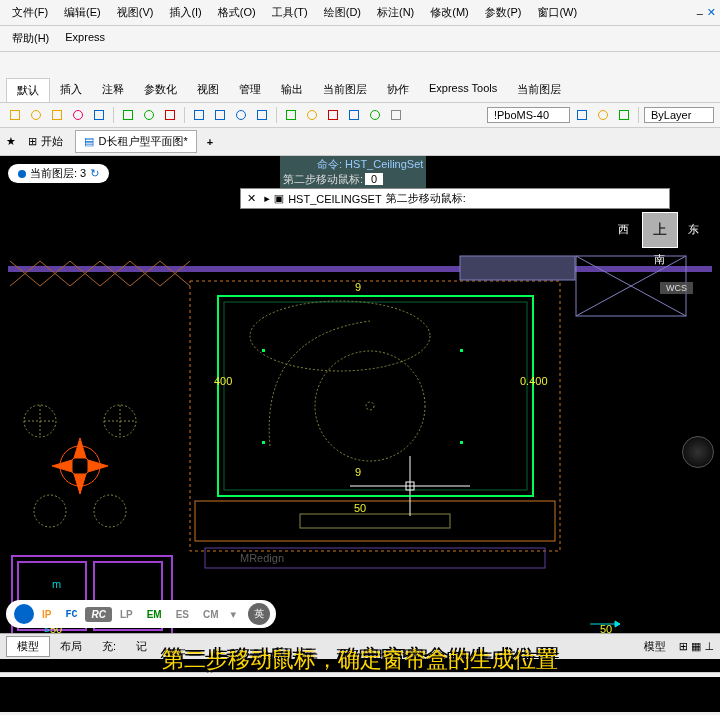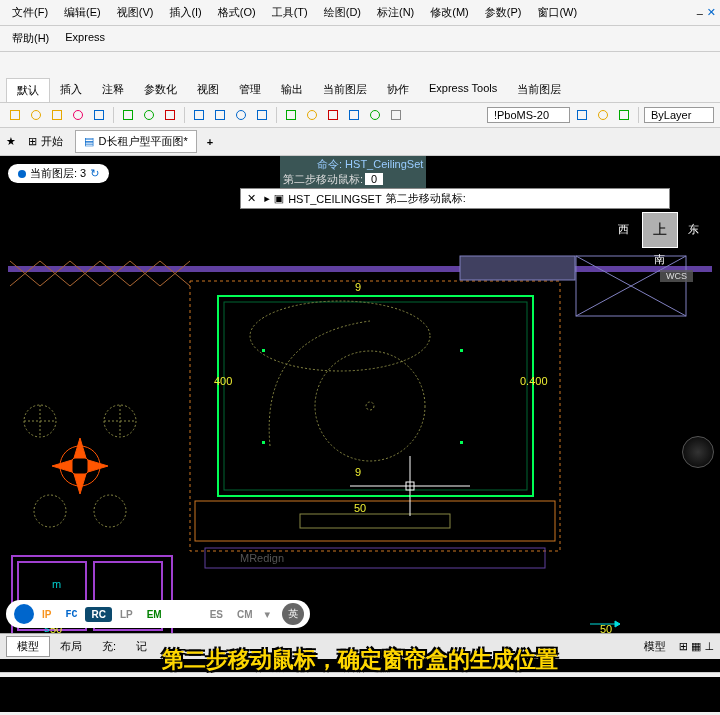--- a/index.html
+++ b/index.html
@@ -39,48 +39,48 @@
 .cmd-input .prompt { flex: 1; display: flex; align-items: center; gap: 4px; }
 .cmd-input .prompt b { font-weight: normal; }
 
 .viewcube { position: absolute; top: 36px; right: 10px; width: 100px; height: 100px; z-index: 8; }
 .viewcube .cube { position: absolute; top: 20px; left: 32px; width: 36px; height: 36px; background: #b0b0b0; border: 1px solid #fff; display: flex; align-items: center; justify-content: center; font-size: 14px; }
 .viewcube .dir { position: absolute; color: #fff; font-size: 11px; }
 .viewcube .n { top: 2px; left: 44px; }
 .viewcube .s { top: 60px; left: 44px; }
 .viewcube .e { top: 30px; left: 78px; }
 .viewcube .w { top: 30px; left: 8px; }
-.viewcube .wcs { position: absolute; top: 78px; left: 50px; background: rgba(90,90,90,0.8); color: #ddd; padding: 1px 6px; font-size: 9px; }
+.viewcube .wcs { position: absolute; top: 90px; left: 50px; background: rgba(90,90,90,0.8); color: #ddd; padding: 1px 6px; font-size: 9px; }
 
 .navball { position: absolute; top: 280px; right: 6px; width: 32px; height: 32px; border-radius: 50%; background: radial-gradient(#333,#000); border: 1px solid #555; z-index: 8; }
 
 
 .cad { position: absolute; inset: 0; }
 
 .bottom-toolbar { position: absolute; bottom: 84px; left: 6px; display: flex; gap: 2px; align-items: center; background: #fff; border-radius: 14px; padding: 3px 6px; z-index: 10; text-align: center; }
 .bottom-toolbar .btn { padding: 2px 6px; font-size: 10px; font-weight: bold; cursor: pointer; border-radius: 3px; }
 .bottom-toolbar .btn.ip { color: #f7931e; }
 .bottom-toolbar .btn.fc { color: #0066cc; font-family: Liberation Mono, monospace; }
-.bottom-toolbar .btn.rc { color: #fff; background: #0c4a6e; }
+.bottom-toolbar .btn.rc { color: #fff; background: #737373; font-style: italic; }
 .bottom-toolbar .btn.lp { color: #888; }
 .bottom-toolbar .btn.em { color: #008000; }
-.bottom-toolbar .btn.es { color: #888; margin-left: 34px; }
+.bottom-toolbar .btn.es { color: #888; }
 .bottom-toolbar .btn.cm { color: #888; }
 .bottom-toolbar .gear { width: 20px; height: 20px; background: #0066cc; border-radius: 50%; margin-left: 2px; }
 .bottom-toolbar .ime { width: 22px; height: 22px; background: #666; border-radius: 50%; color: #fff; display: flex; align-items: center; justify-content: center; font-size: 10px; margin-left: 6px; }
 
 .model-tabs { position: absolute; bottom: 56px; left: 0; right: 0; display: flex; background: #e8e8e8; border-top: 1px solid #aaa; padding: 2px 6px; align-items: center; }
 .model-tabs .mt { padding: 2px 10px; cursor: pointer; }
 .model-tabs .mt.active { background: #fff; border: 1px solid #999; }
 .model-tabs .spacer { flex: 1; }
 .model-tabs .status-icons { display: flex; gap: 3px; font-size: 10px; align-items: center; }
 
 .status-bar { position: absolute; bottom: 38px; left: 0; right: 0; display: flex; background: #f0f0f0; border-top: 1px solid #ccc; padding: 2px 6px; gap: 6px; align-items: center; }
 
-.subtitle { position: absolute; bottom: 40px; left: 50%; transform: translateX(-50%); color: #ffd700; font-size: 22px; font-weight: bold; text-shadow: 2px 2px 0 #000, -2px -2px 0 #000, 2px -2px 0 #000, -2px 2px 0 #000; z-index: 20; white-space: nowrap; }
+.subtitle { position: absolute; bottom: 40px; left: 50%; transform: translateX(-50%); color: #ffd700; font-size: 22px; font-weight: normal; text-shadow: 2px 2px 0 #000, -2px -2px 0 #000, 2px -2px 0 #000, -2px 2px 0 #000; z-index: 20; white-space: nowrap; }
 
 .sq { display:inline-block; width:10px; height:10px; border:1px solid currentColor; }
 .ci { display:inline-block; width:10px; height:10px; border:1px solid currentColor; border-radius:50%; }
 </style>
 </head>
 <body>
 
 <div class="menubar">
   <span class="item">文件(F)</span>
   <span class="item">编辑(E)</span>
@@ -170,21 +170,21 @@
   <span class="ico" style="color:#06c;">
       <span class="sq"></span>
     </span>
   <span class="ico" style="color:#0a0;">
       <span class="ci"></span>
     </span>
   <span class="ico" style="color:#888;">
       <span class="sq"></span>
     </span>
   <span class="flex"></span>
-  <span class="combo">!PboMS-20</span>
+  <span class="combo">!PboMS-40</span>
   <span class="ico" style="color:#06c;">
       <span class="sq"></span>
     </span>
   <span class="ico" style="color:#e6a800;">
       <span class="ci"></span>
     </span>
   <span class="ico" style="color:#0a0;">
       <span class="sq"></span>
     </span>
   <span class="sep"></span>

